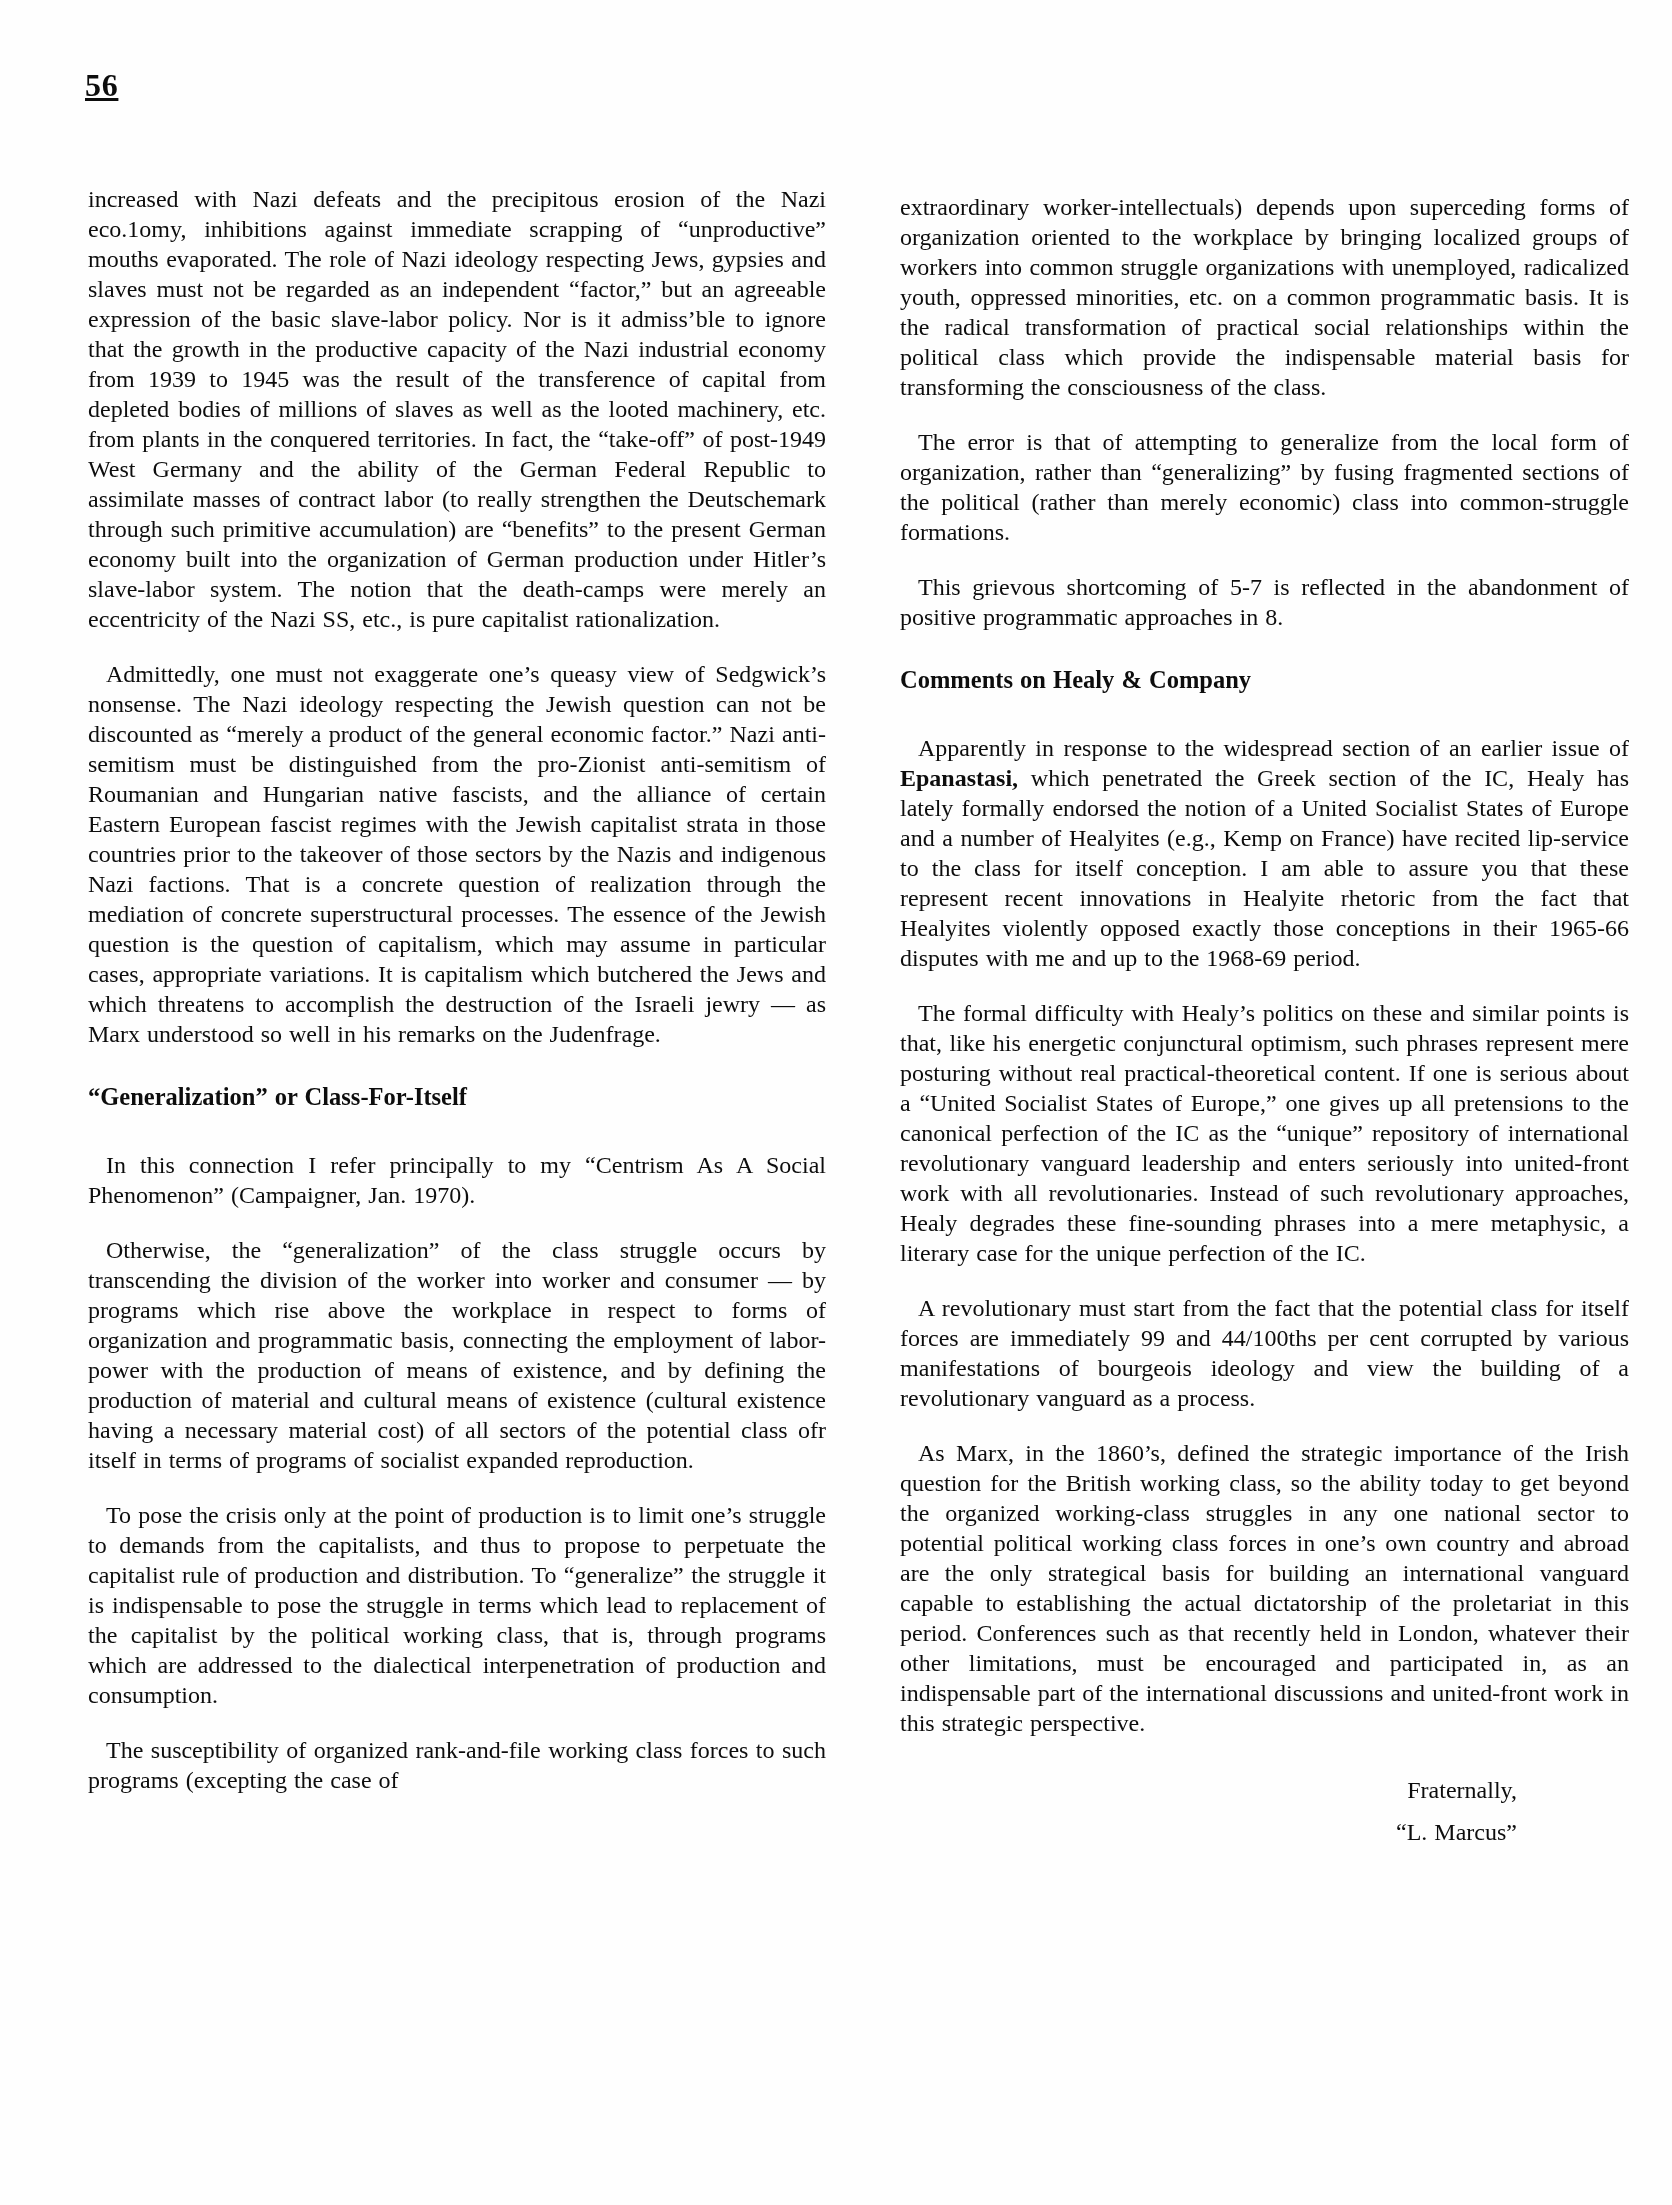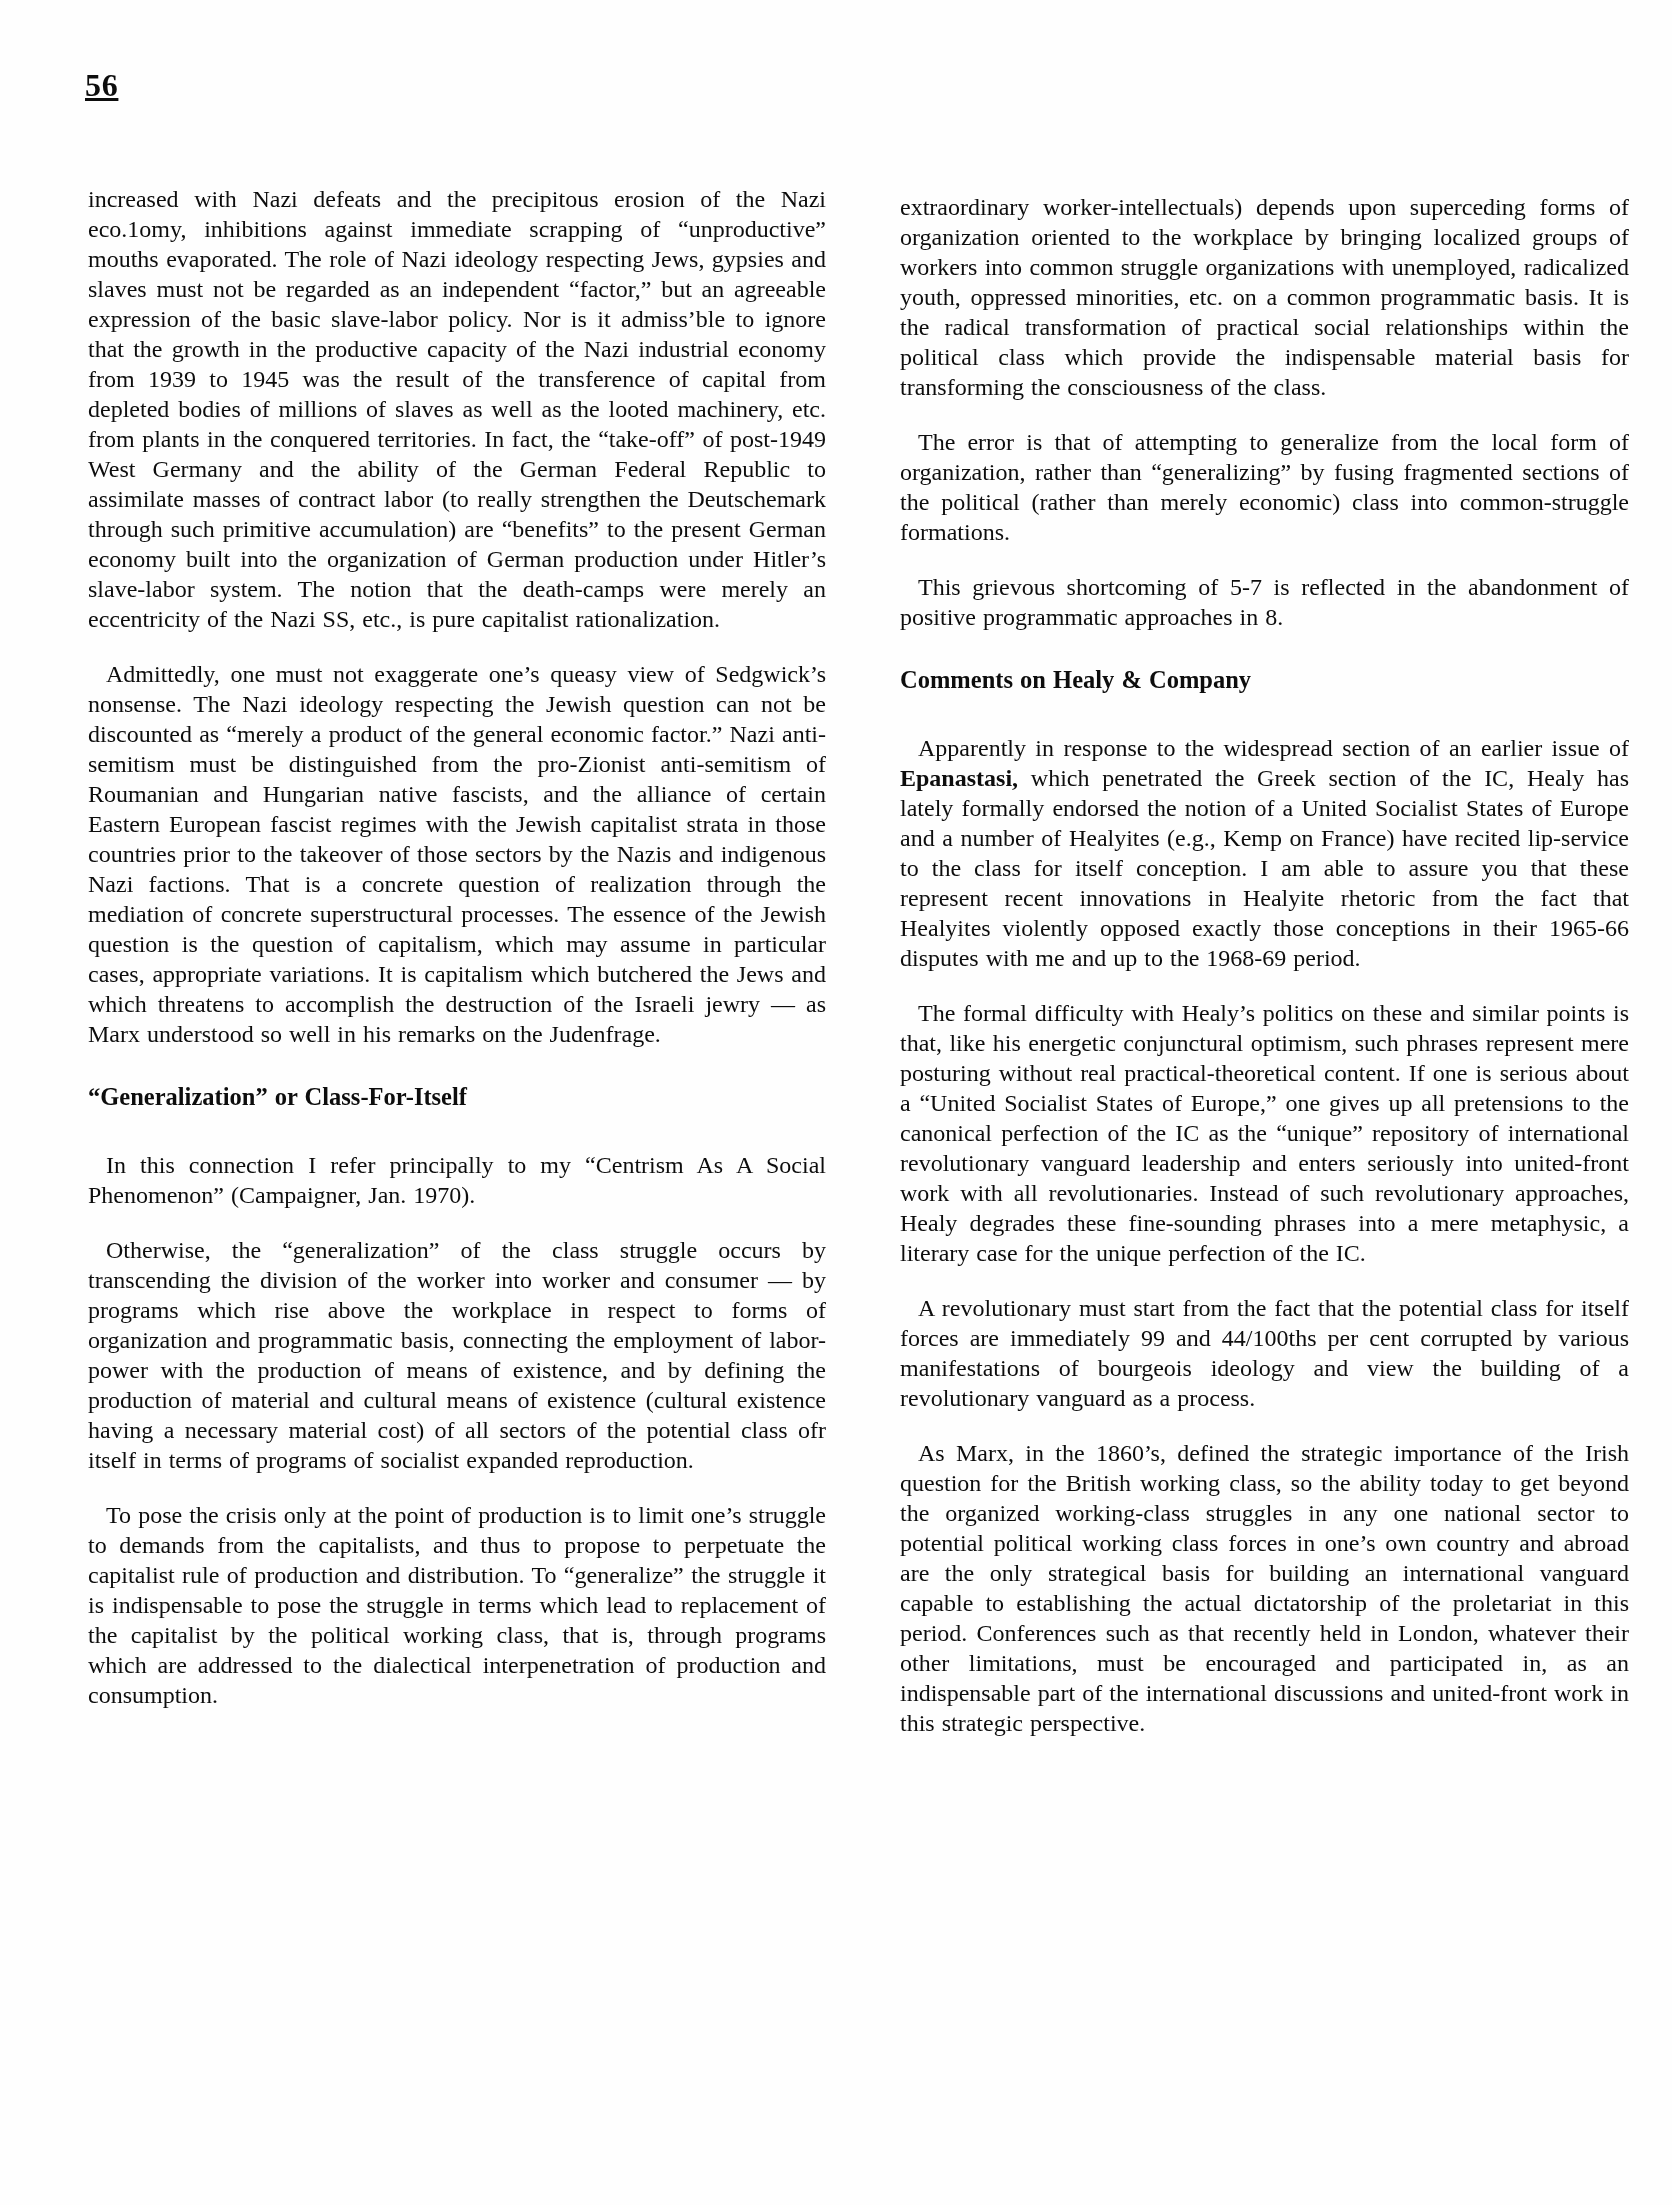--- a/index.html
+++ b/index.html
@@ -59,30 +59,35 @@
 
   <div class="page-number">56</div>
 
   <div class="col col-left">
     <p class="cont">increased with Nazi defeats and the precipitous erosion of the Nazi eco.1omy, inhibitions against immediate scrapping of “unproductive” mouths evaporated. The role of Nazi ideology respecting Jews, gypsies and slaves must not be regarded as an independent “factor,” but an agreeable expression of the basic slave-labor policy. Nor is it admiss’ble to ignore that the growth in the productive capacity of the Nazi industrial economy from 1939 to 1945 was the result of the transference of capital from depleted bodies of millions of slaves as well as the looted machinery, etc. from plants in the conquered territories. In fact, the “take-off” of post-1949 West Germany and the ability of the German Federal Republic to assimilate masses of contract labor (to really strengthen the Deutschemark through such primitive accumulation) are “benefits” to the present German economy built into the organization of German production under Hitler’s slave-labor system. The notion that the death-camps were merely an eccentricity of the Nazi SS, etc., is pure capitalist rationalization.</p>
     <p>Admittedly, one must not exaggerate one’s queasy view of Sedgwick’s nonsense. The Nazi ideology respecting the Jewish question can not be discounted as “merely a product of the general economic factor.” Nazi anti-semitism must be distinguished from the pro-Zionist anti-semitism of Roumanian and Hungarian native fascists, and the alliance of certain Eastern European fascist regimes with the Jewish capitalist strata in those countries prior to the takeover of those sectors by the Nazis and indigenous Nazi factions. That is a concrete question of realization through the mediation of concrete superstructural processes. The essence of the Jewish question is the question of capitalism, which may assume in particular cases, appropriate variations. It is capitalism which butchered the Jews and which threatens to accomplish the destruction of the Israeli jewry — as Marx understood so well in his remarks on the Judenfrage.</p>
     <h2 class="subhead">“Generalization” or Class-For-Itself</h2>
     <p>In this connection I refer principally to my “Centrism As A Social Phenomenon” (Campaigner, Jan. 1970).</p>
     <p>Otherwise, the “generalization” of the class struggle occurs by transcending the division of the worker into worker and consumer — by programs which rise above the workplace in respect to forms of organization and programmatic basis, connecting the employment of labor-power with the production of means of existence, and by defining the production of material and cultural means of existence (cultural existence having a necessary material cost) of all sectors of the potential class ofr itself in terms of programs of socialist expanded reproduction.</p>
     <p>To pose the crisis only at the point of production is to limit one’s struggle to demands from the capitalists, and thus to propose to perpetuate the capitalist rule of production and distribution. To “generalize” the struggle it is indispensable to pose the struggle in terms which lead to replacement of the capitalist by the political working class, that is, through programs which are addressed to the dialectical interpenetration of production and consumption.</p>
+    <p>The susceptibility of organized rank-and-file working class forces to such programs (excepting the case of</p>
   </div>
 
   <div class="col col-right">
     <p class="cont">extraordinary worker-intellectuals) depends upon superceding forms of organization oriented to the workplace by bringing localized groups of workers into common struggle organizations with unemployed, radicalized youth, oppressed minorities, etc. on a common programmatic basis. It is the radical transformation of practical social relationships within the political class which provide the indispensable material basis for transforming the consciousness of the class.</p>
     <p>The error is that of attempting to generalize from the local form of organization, rather than “generalizing” by fusing fragmented sections of the political (rather than merely economic) class into common-struggle formations.</p>
     <p>This grievous shortcoming of 5-7 is reflected in the abandonment of positive programmatic approaches in 8.</p>
     <h2 class="subhead">Comments on Healy &amp; Company</h2>
     <p>
       <span>Apparently in response to the widespread section of an earlier issue of </span><b>Epanastasi,</b><span> which penetrated the Greek section of the IC, Healy has lately formally endorsed the notion of a United Socialist States of Europe and a number of Healyites (e.g., Kemp on France) have recited lip-service to the class for itself conception. I am able to assure you that these represent recent innovations in Healyite rhetoric from the fact that Healyites violently opposed exactly those conceptions in their 1965-66 disputes with me and up to the 1968-69 period.</span>
     </p>
     <p>The formal difficulty with Healy’s politics on these and similar points is that, like his energetic conjunctural optimism, such phrases represent mere posturing without real practical-theoretical content. If one is serious about a “United Socialist States of Europe,” one gives up all pretensions to the canonical perfection of the IC as the “unique” repository of international revolutionary vanguard leadership and enters seriously into united-front work with all revolutionaries. Instead of such revolutionary approaches, Healy degrades these fine-sounding phrases into a mere metaphysic, a literary case for the unique perfection of the IC.</p>
     <p>A revolutionary must start from the fact that the potential class for itself forces are immediately 99 and 44/100ths per cent corrupted by various manifestations of bourgeois ideology and view the building of a revolutionary vanguard as a process.</p>
     <p>As Marx, in the 1860’s, defined the strategic importance of the Irish question for the British working class, so the ability today to get beyond the organized working-class struggles in any one national sector to potential political working class forces in one’s own country and abroad are the only strategical basis for building an international vanguard capable to establishing the actual dictatorship of the proletariat in this period. Conferences such as that recently held in London, whatever their other limitations, must be encouraged and participated in, as an indispensable part of the international discussions and united-front work in this strategic perspective.</p>
 
+    <div class="closing">
+      <span class="sig-line">Fraternally,</span>
+      <span class="sig-line">“L. Marcus”</span>
+    </div>
   </div>
 
 </div>
 
 
 </body></html>

